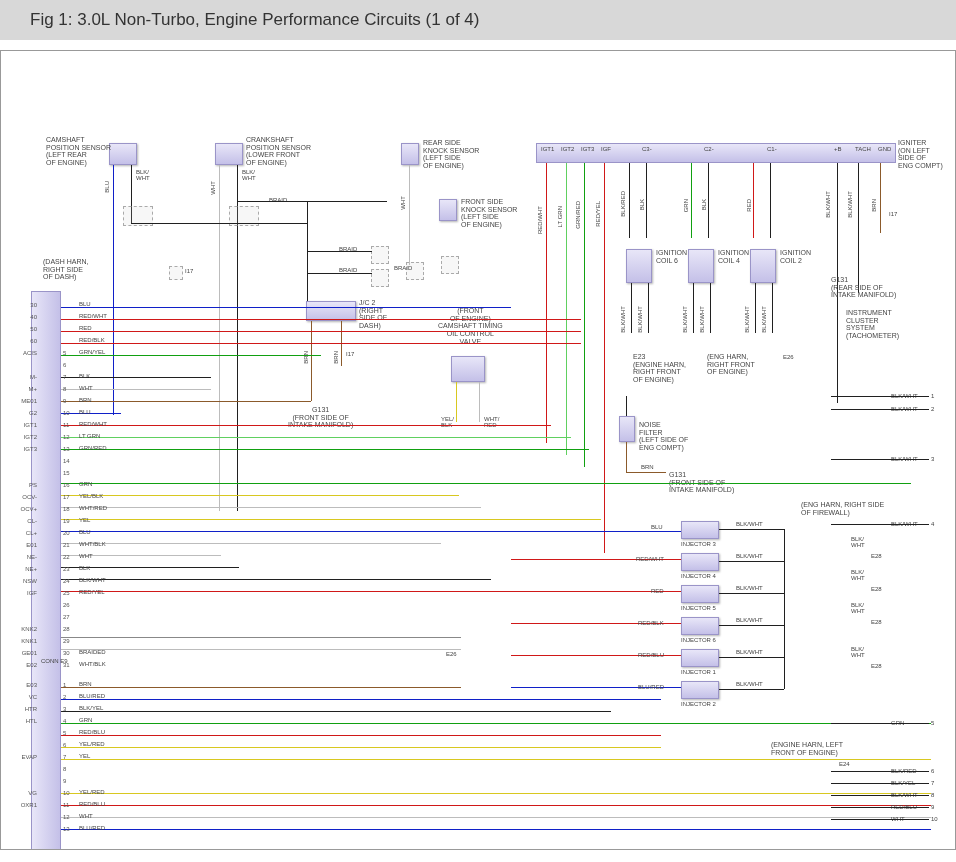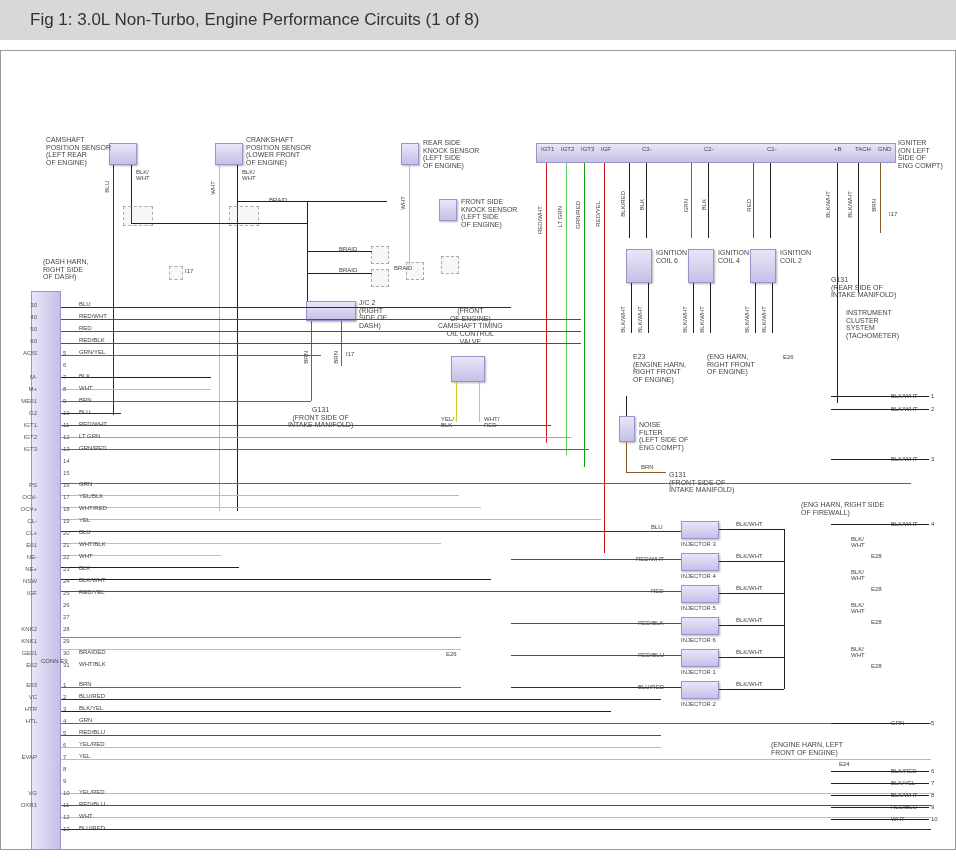--- a/index.html
+++ b/index.html
@@ -33,21 +33,21 @@
   .vwire { position: absolute; width: 1px; }
   
   .blu { background:#1020c8; } .red { background:#d01818; } .grn { background:#11a011; }
   .yel { background:#d8c820; } .blk { background:#202020; } .wht { background:#bcbcbc; }
   .brn { background:#8b5a2b; } .gry { background:#888; }
   .ltgrn { background:#60d060; }
 </style>
 </head>
 <body>
 
-<div class="title-bar">Fig 1: 3.0L Non-Turbo, Engine Performance Circuits (1 of 8)</div>
+<div class="title-bar">Fig 1: 3.0L Non-Turbo, Engine Performance Circuits (1 of 4)</div>
 
 <div class="diagram">
 
   <div class="ecu-connector"></div>
 
   <div class="component" style="left:108px;top:92px;width:28px;height:22px;"></div>
   <div class="label" style="left:45px;top:85px;white-space:pre;">CAMSHAFT
 POSITION SENSOR
 (LEFT REAR
 OF ENGINE)</div>

